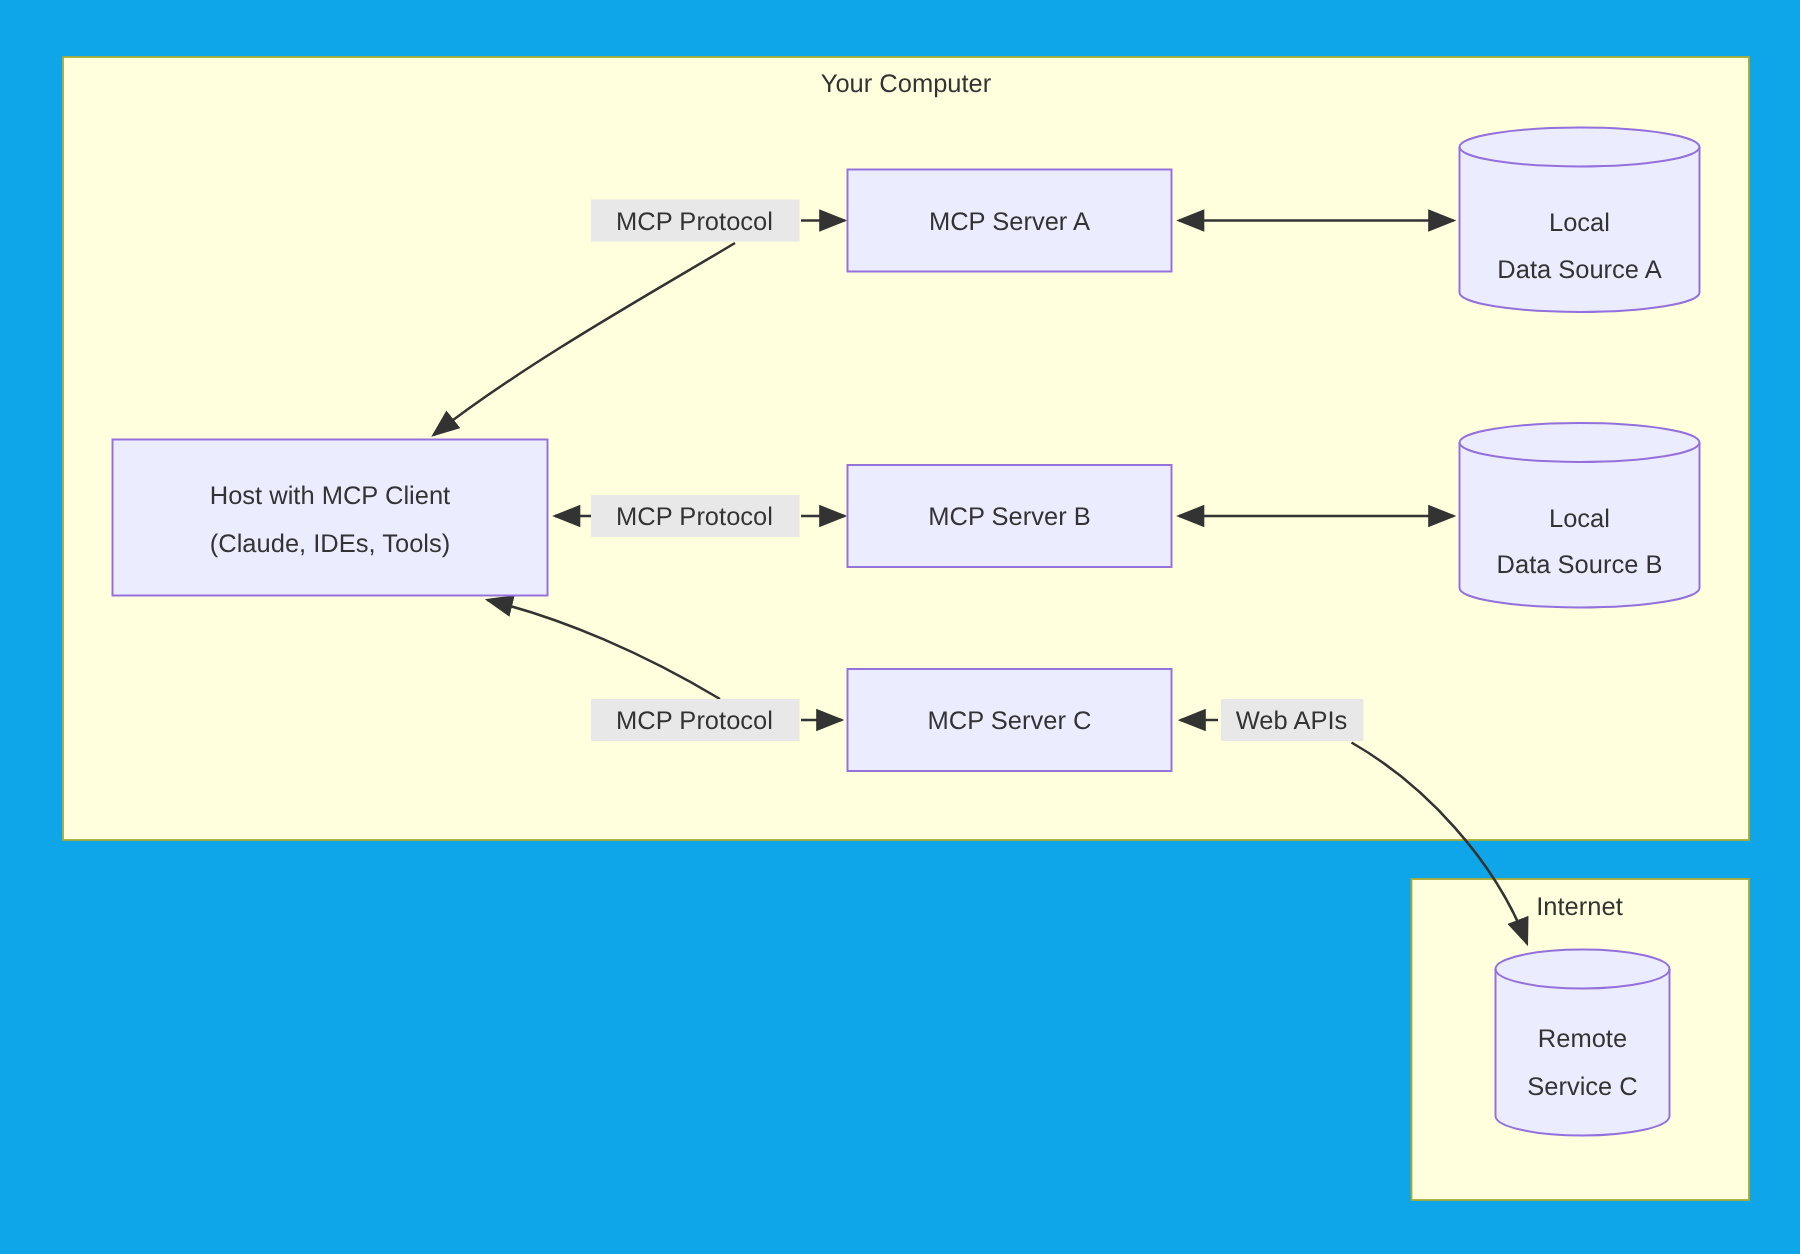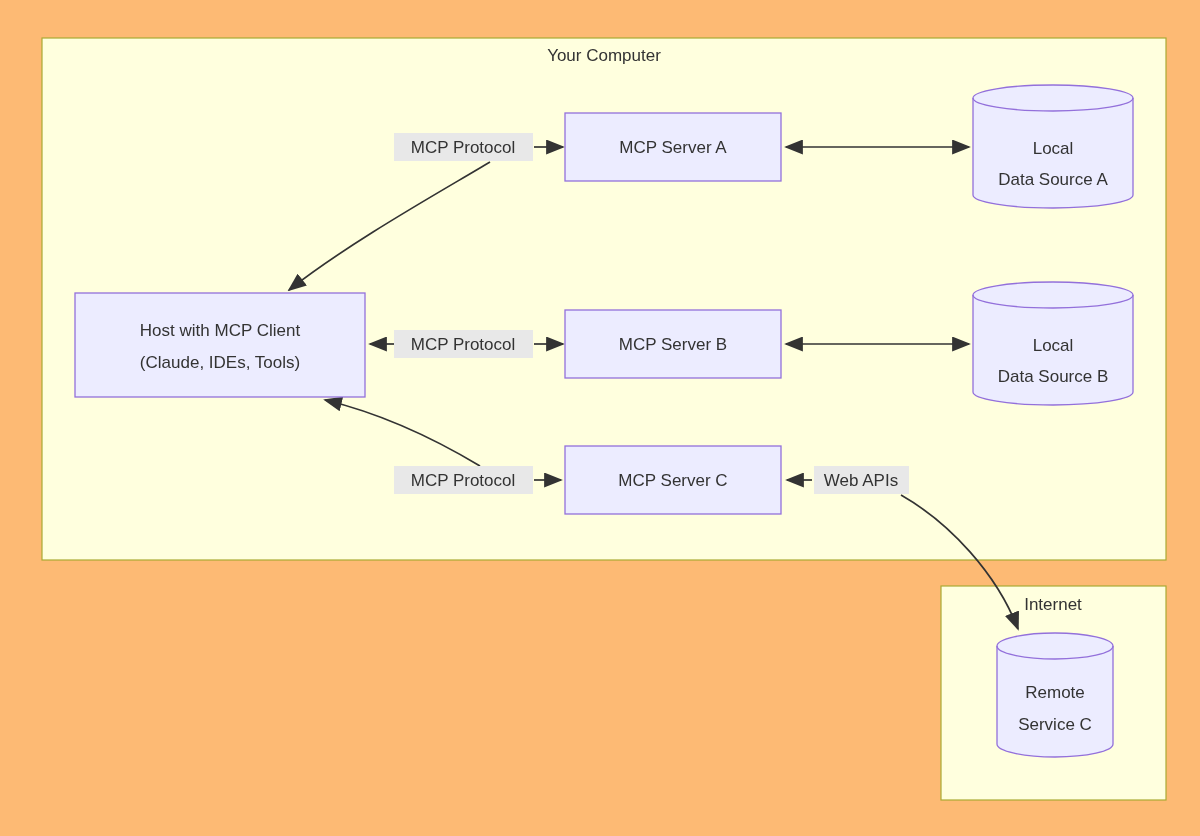--- a/index.html
+++ b/index.html
@@ -4,21 +4,21 @@
 <style>
   html, body {
     margin: 0;
     padding: 0;
     background: #ffffff;
   }
   .canvas {
     position: relative;
     width: 1200px;
     height: 836px;
-    background: #fdba74;
+    background: #0ea5e9;
     font-family: "Liberation Sans", sans-serif;
   }
   svg { display: block; }
   
   .group-rect {
     fill: #ffffde;
     stroke: #aaaa33;
     stroke-width: 1.2;
   }
   .group-title {

